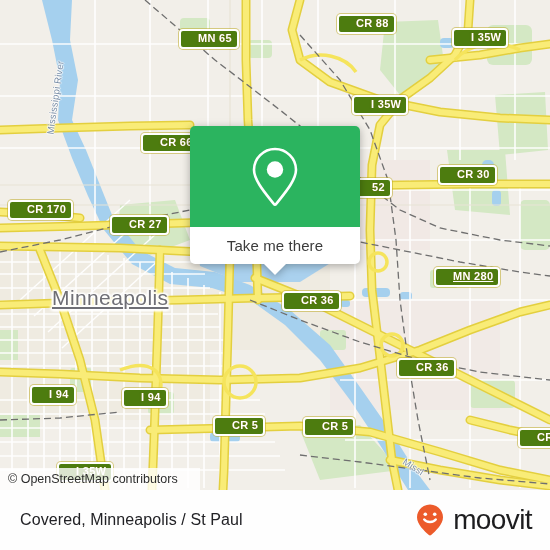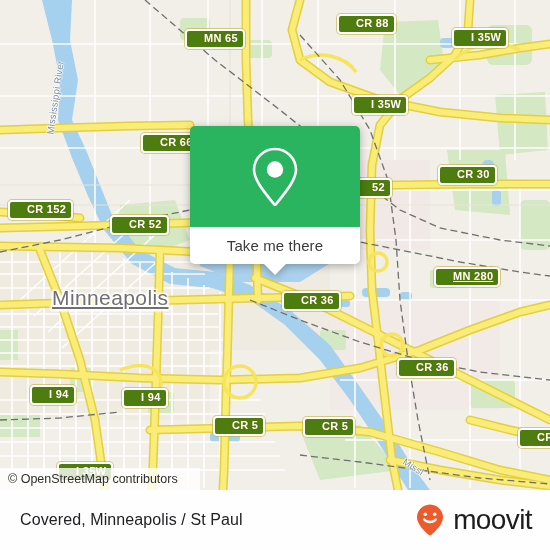--- a/index.html
+++ b/index.html
@@ -342,27 +342,27 @@
         <path d="M300,35 L340,80 L370,130 L388,180 L396,240 L400,300 L408,360 L418,420 L430,480"></path>
         <path d="M0,252 L60,240 L130,222 L200,208 L270,196 L340,188"></path>
         <path d="M350,240 L400,250 L460,262 L520,272 L550,276"></path>
         <path d="M250,300 L300,320 L360,342 L420,360 L480,372 L550,380"></path>
         <path d="M300,455 L360,462 L420,470 L480,478 L550,484"></path>
         <path d="M0,420 L60,418 L120,412"></path>
       </g>
     </svg>
 
     <div>
-      <div class="shield" style="left:185px;  top:29px;text-align:center;">MN 65</div>
+      <div class="shield" style="left:179px;  top:29px;text-align:center;">MN 65</div>
       <div class="shield" style="left:337px;  top:14px;">CR 88</div>
       <div class="shield" style="left:452px;  top:28px;">I 35W</div>
       <div class="shield" style="left:352px;  top:95px;">I 35W</div>
       <div class="shield" style="left:141px;  top:133px;">CR 66</div>
-      <div class="shield" style="left:8px;    top:200px;">CR 152</div>
-      <div class="shield" style="left:110px;  top:215px;">CR 52</div>
+      <div class="shield" style="left:8px;    top:200px;">CR 170</div>
+      <div class="shield" style="left:110px;  top:215px;">CR 27</div>
       <div class="shield" style="left:353px;  top:178px;text-align:center;">52</div>
       <div class="shield" style="left:438px;  top:165px;">CR 30</div>
       <div class="shield" style="left:434px;  top:267px;text-decoration:underline;">MN 280</div>
       <div class="shield" style="left:282px;  top:291px;">CR 36</div>
       <div class="shield" style="left:397px;  top:358px;">CR 36</div>
       <div class="shield" style="left:30px;   top:385px;">I 94</div>
       <div class="shield" style="left:122px;  top:388px;">I 94</div>
       <div class="shield" style="left:213px;  top:416px;">CR 5</div>
       <div class="shield" style="left:303px;  top:417px;">CR 5</div>
       <div class="shield" style="left:518px;  top:428px;">CR 34</div>

